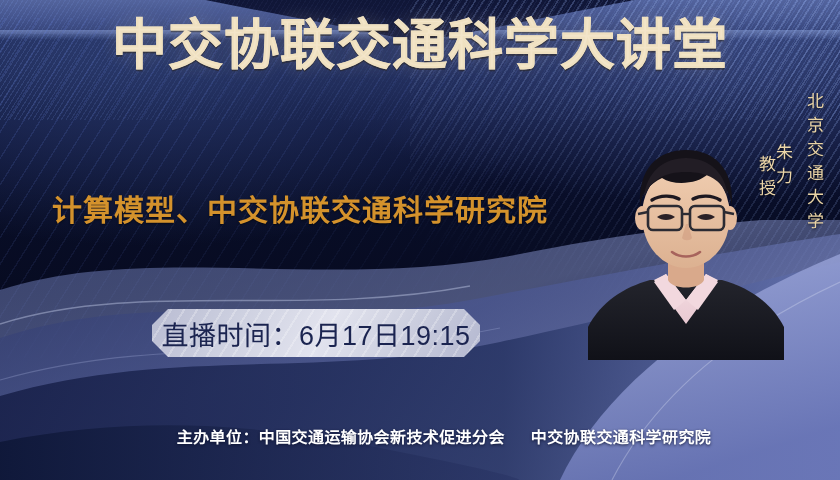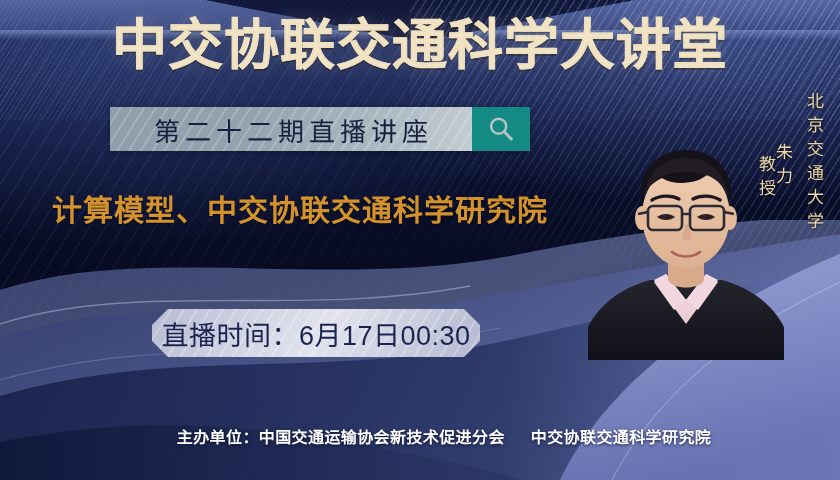--- a/index.html
+++ b/index.html
@@ -249,38 +249,27 @@
       <path d="M560,260 C600,176 690,96 840,34 L840,260 Z" fill="url(#w4)" opacity=".92"></path>
       <path d="M0,222 C150,192 280,206 420,236 C520,256 520,260 520,260 L0,260 Z" fill="url(#w5)" opacity=".9"></path>
       <path d="M0,104 C140,60 300,98 470,66" fill="none" stroke="#c3cbe8" stroke-opacity=".45" stroke-width="1.4"></path>
       <path d="M0,160 C170,112 320,146 500,108" fill="none" stroke="#aab4dd" stroke-opacity=".3" stroke-width="1.1"></path>
       <path d="M612,260 C650,186 720,118 840,62" fill="none" stroke="#d6dcf2" stroke-opacity=".35" stroke-width="1.2"></path>
     </svg>
   </div>
 
   <div class="headline">中交协联交通科学大讲堂</div>
 
-  <div class="subbar">
-    <div class="subbar-text">
-      <span>第二十二期直播讲座</span>
-    </div>
-    <div class="subbar-icon">
-      <svg viewBox="0 0 32 32">
-        <circle cx="13.5" cy="13" r="8" fill="none" stroke="#b9c3c6" stroke-width="2.6"></circle>
-        <line x1="19.4" y1="19" x2="27" y2="26.6" stroke="#b9c3c6" stroke-width="3.2" stroke-linecap="round"></line>
-      </svg>
-    </div>
-  </div>
 
   <div class="lecture">
     <div class="l2">计算模型、中交协联交通科学研究院</div>
   </div>
 
   <div class="timebox">
-    <span>直播时间：6月17日00:30</span>
+    <span>直播时间：6月17日19:15</span>
   </div>
 
   <div class="portrait">
     <svg viewBox="0 0 196 232" preserveAspectRatio="none">
       <defs>
         <linearGradient id="skin" x1="0" y1="0" x2="0" y2="1">
           <stop offset="0" stop-color="#f0cdb0"></stop>
           <stop offset="100%" stop-color="#dcb191"></stop>
         </linearGradient>
         <linearGradient id="shirt" x1="0" y1="0" x2="0" y2="1">

